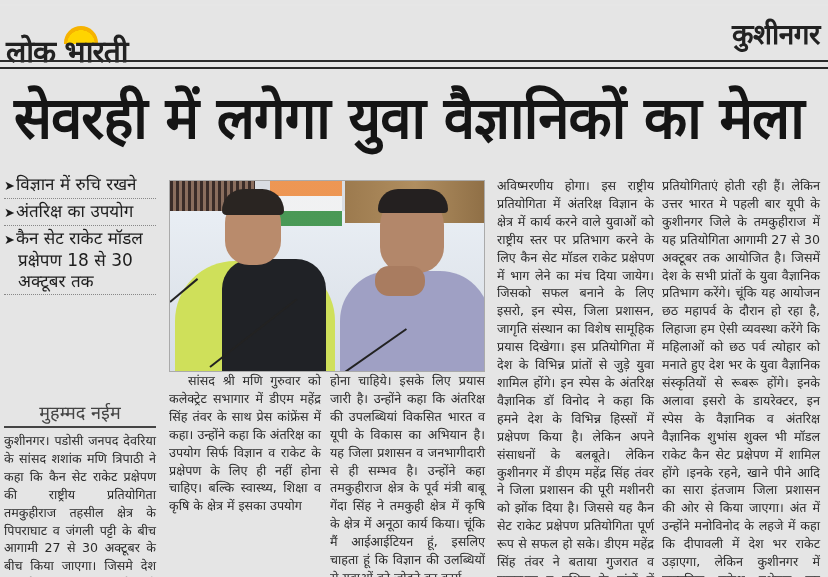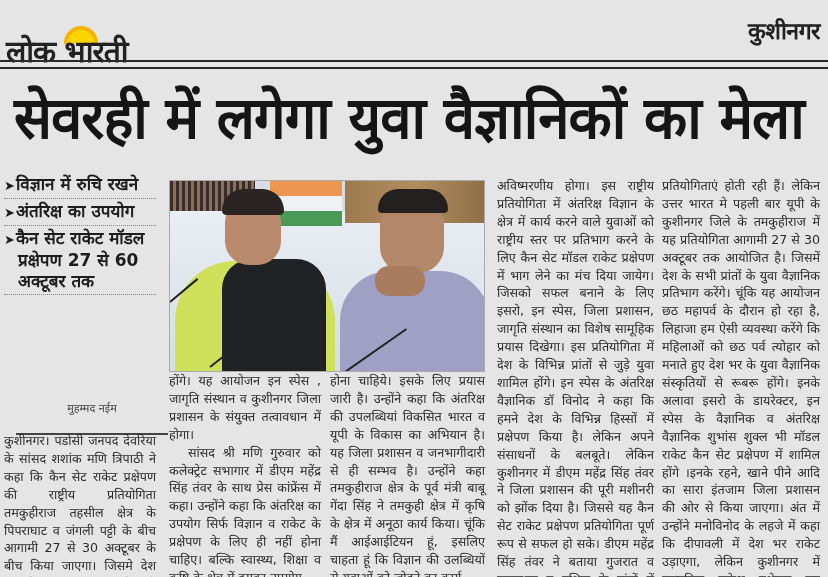--- a/index.html
+++ b/index.html
@@ -3,30 +3,30 @@
 <meta charset="utf-8">
 <style>
   html, body { margin:0; padding:0; background:#ffffff; }
   body { width:828px; height:577px; overflow:hidden; position:relative; font-family:"DejaVu Sans", sans-serif; color:#1a1a1a; }
   .page { position:absolute; inset:0; background:#e5e5e5; }
   .top-rule { position:absolute; left:0; right:0; top:4px; height:2px; background:#e6e6e6; }
   .masthead { position:absolute; left:0; top:0; width:828px; height:64px; }
   .logo { position:absolute; left:6px; top:16px; height:44px; }
   .logo-sun { position:absolute; left:58px; top:10px; width:34px; height:18px; border-radius:34px 34px 0 0; background:radial-gradient(circle at 50% 100%, #ffd400 0 55%, #f6b300 56% 100%); }
   .logo-text { position:absolute; left:0; top:14px; font-family:"DejaVu Sans", sans-serif; font-weight:bold; font-size:30px; letter-spacing:-1px; color:#222; white-space:nowrap; }
-  .edition { position:absolute; right:8px; top:14px; font-weight:bold; font-size:23px; color:#222; white-space:nowrap; letter-spacing:-0.5px; }
+  .edition { position:absolute; right:8px; top:14px; font-weight:bold; font-size:28px; color:#222; white-space:nowrap; letter-spacing:-0.5px; }
   .rule-double { position:absolute; left:0; right:0; top:60px; height:5px; border-top:2px solid #2a2a2a; border-bottom:2px solid #2a2a2a; }
   .headline { position:absolute; left:14px; top:78px; width:800px; font-family:"DejaVu Sans", sans-serif; font-weight:bold; font-size:58px; line-height:80px; color:#151515; white-space:nowrap; letter-spacing:-1px; transform:scaleX(0.97); transform-origin:left; }
   .col { position:absolute; font-size:12.6px; line-height:17.9px; text-align:justify; color:#2a2a2a; }
   .col p { margin:0; }
   .bullets { position:absolute; left:4px; top:174px; width:152px; }
-  .bullet { font-weight:bold; font-size:17px; line-height:21px; color:#1d1d1d; border-bottom:1px dotted #888; padding-bottom:2px; margin-bottom:2px; }
+  .bullet { font-weight:normal; font-size:17px; line-height:21px; color:#1d1d1d; border-bottom:1px dotted #888; padding-bottom:2px; margin-bottom:2px; }
   .bullet .arrow { font-size:13px; margin-right:1px; }
   .bullet .indent { padding-left:14px; display:block; }
-  .byline { position:absolute; left:16px; top:400px; width:152px; text-align:center; font-size:11px; color:#444; border-bottom:2px solid #444; padding-bottom:18px; }
+  .byline { position:absolute; left:4px; top:400px; width:152px; text-align:center; font-size:18px; color:#444; border-bottom:2px solid #444; padding-bottom:2px; }
   .photo { position:absolute; left:169px; top:180px; width:314px; height:190px; overflow:hidden; background:#d9dde3; border:1px solid #aaa; }
   .ph-bg-left { position:absolute; left:0; top:0; width:85px; height:30px; background:repeating-linear-gradient(90deg,#3a2c28 0 3px,#8a6e5e 3px 6px); }
   .ph-flag { position:absolute; left:100px; top:0; width:72px; height:45px; background:linear-gradient(#f18a3a 0 33%, #f5f5f5 33% 66%, #2e8a3a 66%); opacity:.85; }
   .ph-wood { position:absolute; left:175px; top:0; width:140px; height:42px; background:linear-gradient(90deg,#9c7a4e,#b08e60,#8f6f46); }
   .ph-wall { position:absolute; left:0; top:30px; width:314px; height:160px; background:linear-gradient(#e9eef4,#d7dde5); }
   .p1-head { position:absolute; left:55px; top:14px; width:56px; height:70px; border-radius:28px 28px 24px 24px; background:#b98b6c; }
   .p1-hair { position:absolute; left:52px; top:8px; width:62px; height:26px; border-radius:30px 30px 6px 6px; background:#2a2522; }
   .p1-body { position:absolute; left:5px; top:80px; width:160px; height:115px; border-radius:60px 60px 0 0; background:#cfe05a; }
   .p1-vest { position:absolute; left:52px; top:78px; width:104px; height:115px; border-radius:30px 30px 0 0; background:#202226; }
   .p2-head { position:absolute; left:210px; top:14px; width:64px; height:78px; border-radius:30px 30px 26px 26px; background:#b3876a; }
@@ -54,21 +54,21 @@
 
   <div class="bullets">
     <div class="bullet">
       <span class="arrow">➤</span><span>विज्ञान में रुचि रखने</span>
     </div>
     <div class="bullet">
       <span class="arrow">➤</span><span>अंतरिक्ष का उपयोग</span>
     </div>
     <div class="bullet">
       <span class="arrow">➤</span><span>कैन सेट राकेट मॉडल</span>
-      <span class="indent">प्रक्षेपण 27 से 60 अक्टूबर तक</span>
+      <span class="indent">प्रक्षेपण 18 से 30 अक्टूबर तक</span>
     </div>
   </div>
 
   <div class="byline">मुहम्मद नईम</div>
 
   <div class="col" style="left:4px; top:432px; width:152px;">
     <p>कुशीनगर। पडोसी जनपद देवरिया के सांसद शशांक मणि त्रिपाठी ने कहा कि कैन सेट राकेट प्रक्षेपण की राष्ट्रीय प्रतियोगिता तमकुहीराज तहसील क्षेत्र के पिपराघाट व जंगली पट्टी के बीच आगामी 27 से 30 अक्टूबर के बीच किया जाएगा। जिसमे देश भर से लगभग 700 प्रतिभागी शामिल</p>
   </div>
 
   <div class="photo" title="प्रेस कांफ्रेंस में सांसद शशांक मणि त्रिपाठी व डीएम महेंद्र सिंह तंवर">
@@ -83,21 +83,20 @@
     <div class="p2-body"></div>
     <div class="p2-head"></div>
     <div class="p2-hair"></div>
     <div class="p2-hand"></div>
     <div class="mic" style="left:0px; top:120px; width:36px; transform:rotate(-40deg);"></div>
     <div class="mic" style="left:40px; top:185px; width:110px; transform:rotate(-38deg);"></div>
     <div class="mic" style="left:175px; top:190px; width:75px; transform:rotate(-35deg);"></div>
   </div>
 
   <div class="col" style="left:169px; top:372px; width:152px;">
-    <p>होंगे। यह आयोजन इन स्पेस , जागृति संस्थान व कुशीनगर जिला प्रशासन के संयुक्त तत्वावधान में होगा।</p>
     <p style="text-indent:1.5em;">सांसद श्री मणि गुरुवार को कलेक्ट्रेट सभागार में डीएम महेंद्र सिंह तंवर के साथ प्रेस कांफ्रेंस में कहा। उन्होंने कहा कि अंतरिक्ष का उपयोग सिर्फ विज्ञान व राकेट के प्रक्षेपण के लिए ही नहीं होना चाहिए। बल्कि स्वास्थ्य, शिक्षा व कृषि के क्षेत्र में इसका उपयोग</p>
   </div>
 
   <div class="col" style="left:330px; top:372px; width:155px;">
     <p>होना चाहिये। इसके लिए प्रयास जारी है। उन्होंने कहा कि अंतरिक्ष की उपलब्धियां विकसित भारत व यूपी के विकास का अभियान है। यह जिला प्रशासन व जनभागीदारी से ही सम्भव है। उन्होंने कहा तमकुहीराज क्षेत्र के पूर्व मंत्री बाबू गेंदा सिंह ने तमकुही क्षेत्र में कृषि के क्षेत्र में अनूठा कार्य किया। चूंकि मैं आईआईटियन हूं, इसलिए चाहता हूं कि विज्ञान की उलब्धियों से युवाओं को जोड़ने का कार्य</p>
   </div>
 
   <div class="col" style="left:497px; top:177px; width:157px;">
     <p>अविष्मरणीय होगा। इस राष्ट्रीय प्रतियोगिता में अंतरिक्ष विज्ञान के क्षेत्र में कार्य करने वाले युवाओं को राष्ट्रीय स्तर पर प्रतिभाग करने के लिए कैन सेट मॉडल राकेट प्रक्षेपण में भाग लेने का मंच दिया जायेग। जिसको सफल बनाने के लिए इसरो, इन स्पेस, जिला प्रशासन, जागृति संस्थान का विशेष सामूहिक प्रयास दिखेगा। इस प्रतियोगिता में देश के विभिन्न प्रांतों से जुड़े युवा शामिल होंगे। इन स्पेस के अंतरिक्ष वैज्ञानिक डॉ विनोद ने कहा कि हमने देश के विभिन्न हिस्सों में प्रक्षेपण किया है। लेकिन अपने संसाधनों के बलबूते। लेकिन कुशीनगर में डीएम महेंद्र सिंह तंवर ने जिला प्रशासन की पूरी मशीनरी को झोंक दिया है। जिससे यह कैन सेट राकेट प्रक्षेपण प्रतियोगिता पूर्ण रूप से सफल हो सके। डीएम महेंद्र सिंह तंवर ने बताया गुजरात व राजस्थान व दक्षिण के प्रांतों में प्रक्षेपण</p>
   </div>

